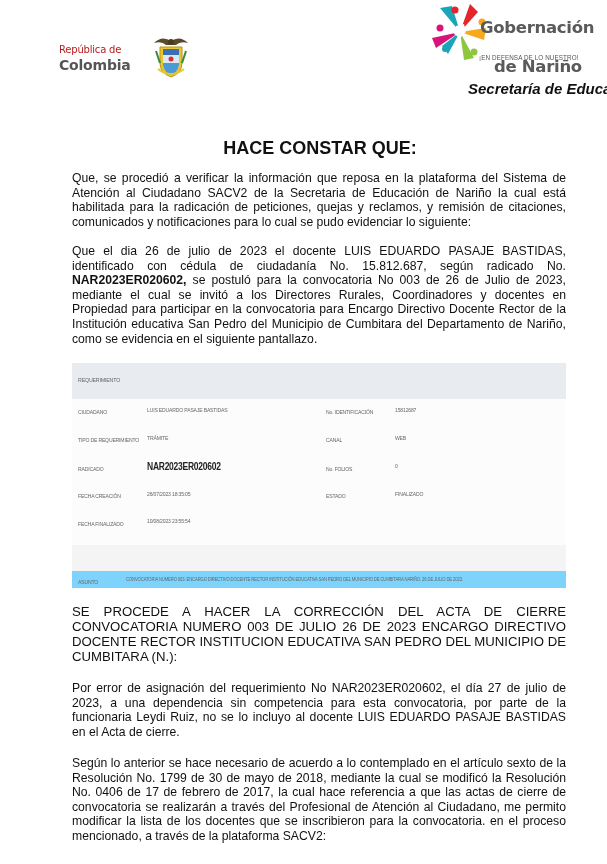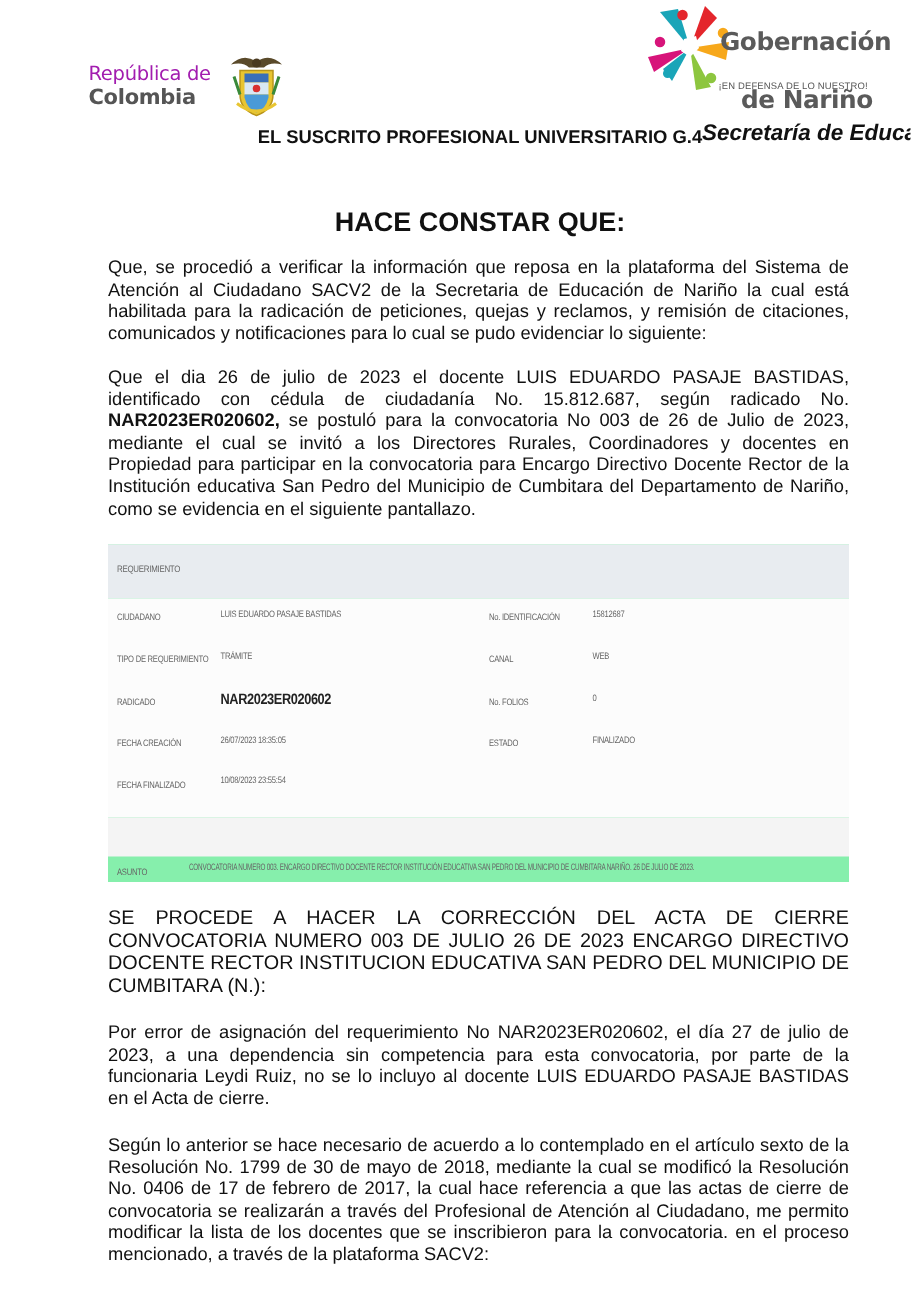--- a/index.html
+++ b/index.html
@@ -1,20 +1,20 @@
 <!DOCTYPE html>
 <html><head>
 <meta charset="utf-8">
 <style>
   html, body { margin: 0; padding: 0; background: #ffffff; }
   body { width: 607px; height: 864px; position: relative; overflow: hidden; font-family: "Liberation Sans", sans-serif; color: #111; }
 
   
   .logo-left { position: absolute; left: 59px; top: 42px; width: 150px; height: 40px; }
-  .logo-left .rep { position: absolute; left: 0; top: 0; font-family: "DejaVu Sans", sans-serif; font-size: 13px; color: #a21caf; line-height: 15px; letter-spacing: -0.2px; }
+  .logo-left .rep { position: absolute; left: 0; top: 0; font-family: "DejaVu Sans", sans-serif; font-size: 10px; color: #b91c1c; line-height: 15px; letter-spacing: -0.2px; }
   .logo-left .col { position: absolute; left: 0; top: 15px; font-family: "DejaVu Sans", sans-serif; font-size: 14px; font-weight: bold; color: #555; line-height: 16px; letter-spacing: -0.2px; }
   .coat { position: absolute; left: 150px; top: 33px; width: 42px; height: 46px; }
 
   .logo-right { position: absolute; left: 430px; top: 2px; width: 177px; height: 80px; text-align: right; }
   .star { position: absolute; left: 0; top: 0; width: 60px; height: 62px; }
   .gob1 { position: absolute; left: 50px; top: 17px; font-family: "DejaVu Sans", sans-serif; font-weight: bold; font-size: 16.5px; color: #5a5a5a; line-height: 18px; letter-spacing: -0.3px; white-space: nowrap; }
   .gob2 { position: absolute; left: 64px; top: 33px; font-family: "DejaVu Sans", sans-serif; font-weight: bold; font-size: 16.5px; color: #5a5a5a; line-height: 18px; letter-spacing: -0.3px; white-space: nowrap; margin-top: 23px; }
   .motto { position: absolute; left: 49px; top: 52px; font-size: 6.3px; color: #555; white-space: nowrap; letter-spacing: 0.1px; }
   .secre { position: absolute; left: 38px; top: 66px; font-size: 15px; font-weight: bold; font-style: italic; color: #111; white-space: nowrap; margin-top: 12px; }
 
@@ -24,21 +24,21 @@
 
   .para { position: absolute; left: 72px; width: 494px; font-size: 12.2px; line-height: 14.6px; text-align: justify; }
   .para b { font-weight: bold; }
   .p1 { top: 171px; }
   .p2 { top: 244px; }
   .p3 { top: 605px; width: 494px; font-size: 13.2px; line-height: 14.9px; }
   .p4 { top: 681px; }
   .p5 { top: 756px; }
 
   
-  .panel { position: absolute; left: 72px; top: 363px; width: 494px; height: 225px; background: #86efac; font-family: "Liberation Sans", sans-serif; }
+  .panel { position: absolute; left: 72px; top: 363px; width: 494px; height: 225px; background: #7dd3fc; font-family: "Liberation Sans", sans-serif; }
   .panel .hdr { position: absolute; left: 0; top: 0; width: 494px; height: 36px; background: #e8ecf0; }
   .panel .hdr span { position: absolute; left: 6px; top: 13px; font-size: 6.2px; color: #666; letter-spacing: -0.2px; transform: scaleX(0.85); transform-origin: left center; }
   .panel .body { position: absolute; left: 0; top: 36px; width: 494px; height: 146px; background: #fcfcfc; }
   .panel .gap { position: absolute; left: 0; top: 182px; width: 494px; height: 26px; background: #f4f4f4; }
   .cell { position: absolute; font-size: 6.2px; color: #666; white-space: nowrap; transform: scaleX(0.82); transform-origin: left center; letter-spacing: -0.2px; }
   .cell.big { font-size: 10px; color: #222; font-weight: bold; transform: scaleX(0.85); letter-spacing: -0.3px; }
 </style>
 </head>
 <body>
 
@@ -77,21 +77,20 @@
       <circle cx="15" cy="47" r="3" fill="#1aa5b8"></circle>
     </svg>
   </div>
   <div class="gob1">Gobernación</div>
   <div class="gob2">de Nariño</div>
   <div class="motto">¡EN DEFENSA DE LO NUESTRO!</div>
   <div class="secre">Secretaría de Educación</div>
 </div>
 
 <div class="titles">
-  <div>EL SUSCRITO PROFESIONAL UNIVERSITARIO G.4</div>
 </div>
 <div class="constar">HACE CONSTAR QUE:</div>
 
 <div class="para p1">Que, se procedió a verificar la información que reposa en la plataforma del Sistema de Atención al Ciudadano SACV2 de la Secretaria de Educación de Nariño la cual está habilitada para la radicación de peticiones, quejas y reclamos, y remisión de citaciones, comunicados y notificaciones para lo cual se pudo evidenciar lo siguiente:</div>
 <div class="para p2"><span>Que el dia 26 de julio de 2023 el docente LUIS EDUARDO PASAJE BASTIDAS, identificado con cédula de ciudadanía No. 15.812.687, según radicado No. </span><b>NAR2023ER020602,</b><span> se postuló para la convocatoria No 003 de 26 de Julio de 2023, mediante el cual se invitó a los Directores Rurales, Coordinadores y docentes en Propiedad para participar en la convocatoria para Encargo Directivo Docente Rector de la Institución educativa San Pedro del Municipio de Cumbitara del Departamento de Nariño, como se evidencia en el siguiente pantallazo.</span></div>
 
 <div class="panel">
   <div class="hdr">
       <span>REQUERIMIENTO</span>
     </div>

